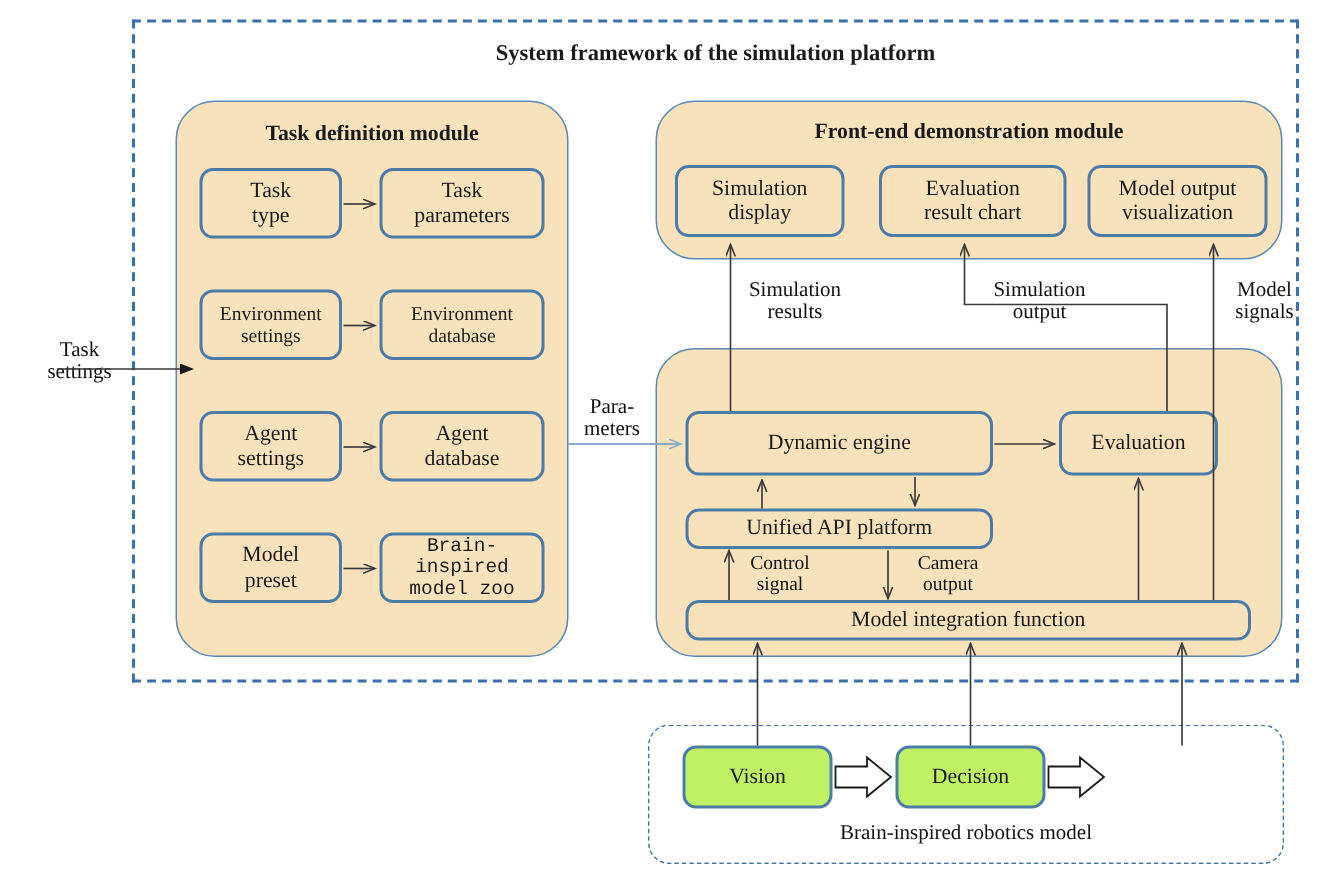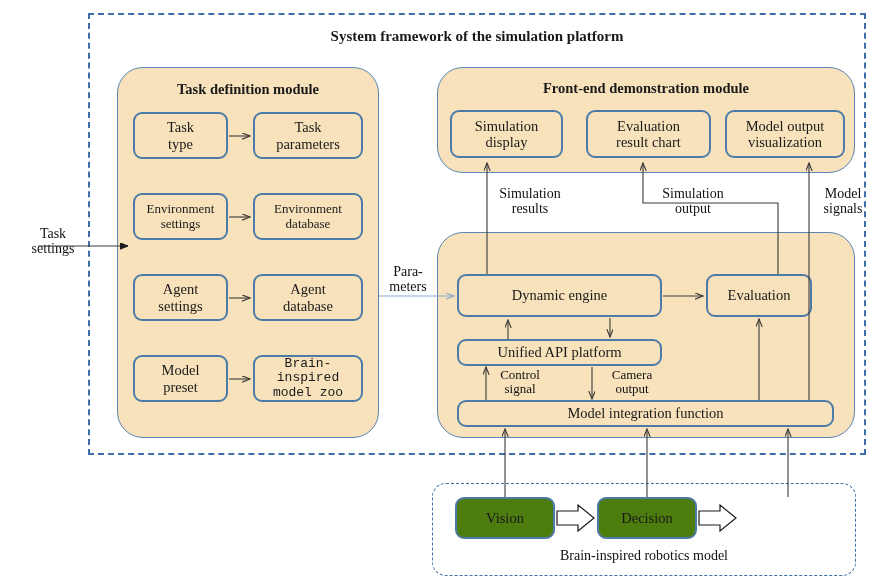--- a/index.html
+++ b/index.html
@@ -13,21 +13,21 @@
   .dash-frame{border:2px dashed #3f6fa8;background:transparent;}
   .dash-frame-round{border:1.6px dashed #3f6fa8;border-radius:14px;background:transparent;}
 
   
   .panel{background:#f7e2bb;border:1.5px solid #5b86b5;border-radius:26px;}
 
   
   .box{background:#f7e2bb;border:2px solid #4d7ba8;border-radius:9px;
        display:flex;align-items:center;justify-content:center;text-align:center;
        font-size:14.5px;line-height:1.12;}
-  .box.white{background:#4d7c0f;}
+  .box.white{background:#bef264;}
 
   .title-bold{font-weight:bold;text-align:center;}
 
   .lbl{font-size:14px;line-height:1.1;text-align:center;color:#111;}
   .lbl.left{text-align:center;}
   svg.ov{position:absolute;left:0;top:0;width:892px;height:588px;overflow:visible;
          pointer-events:none;}
 </style>
 </head>
 <body>

